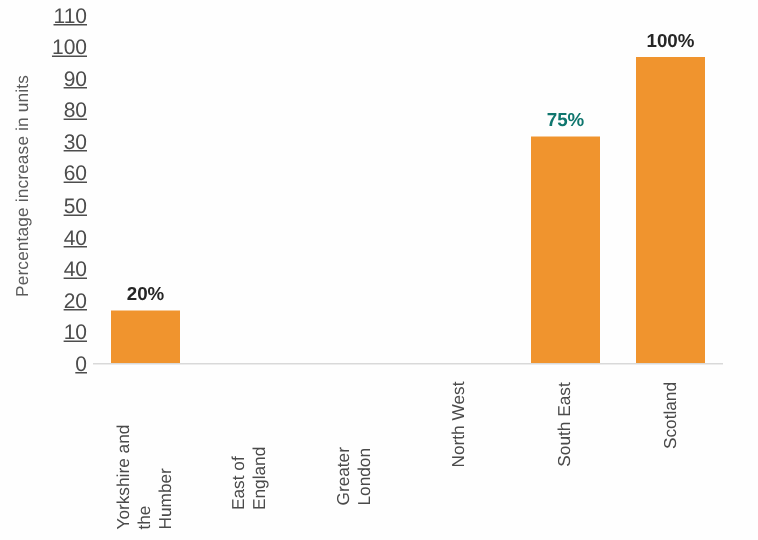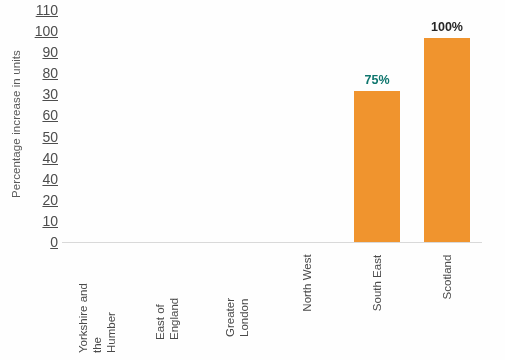--- a/index.html
+++ b/index.html
@@ -148,20 +148,24 @@
       <div class="y-tick" style="top: 136.5px;">50</div>
       <div class="y-tick" style="top: 115.4px;">60</div>
       <div class="y-tick" style="top: 94.3px;">30</div>
       <div class="y-tick" style="top: 73.2px;">80</div>
       <div class="y-tick" style="top: 52.1px;">90</div>
       <div class="y-tick" style="top: 31px;">100</div>
       <div class="y-tick" style="top: 9.9px;">110</div>
     </div>
 
   <div id="plot-area">
+      <div class="bar-slot" style="left: 12px; width: 46px;">
+        <div class="bar" title="Yorkshire and the Humber: 20%" style="height: 34.815px; background: rgb(240, 148, 46);"></div>
+        <div class="bar-label" style="bottom: 39.815px; color: rgb(38, 38, 38);">20%</div>
+      </div>
       <div class="bar-slot" style="left: 292px; width: 46px;">
         <div class="bar" title="South East: 75%" style="height: 150.865px; background: rgb(240, 148, 46);"></div>
         <div class="bar-label" style="bottom: 155.865px; color: #0f766e;">75%</div>
       </div>
       <div class="bar-slot" style="left: 362px; width: 46px;">
         <div class="bar" title="Scotland: 100%" style="height: 203.615px; background: rgb(240, 148, 46);"></div>
         <div class="bar-label" style="bottom: 208.615px; color: rgb(38, 38, 38);">100%</div>
       </div>
     </div>
 

